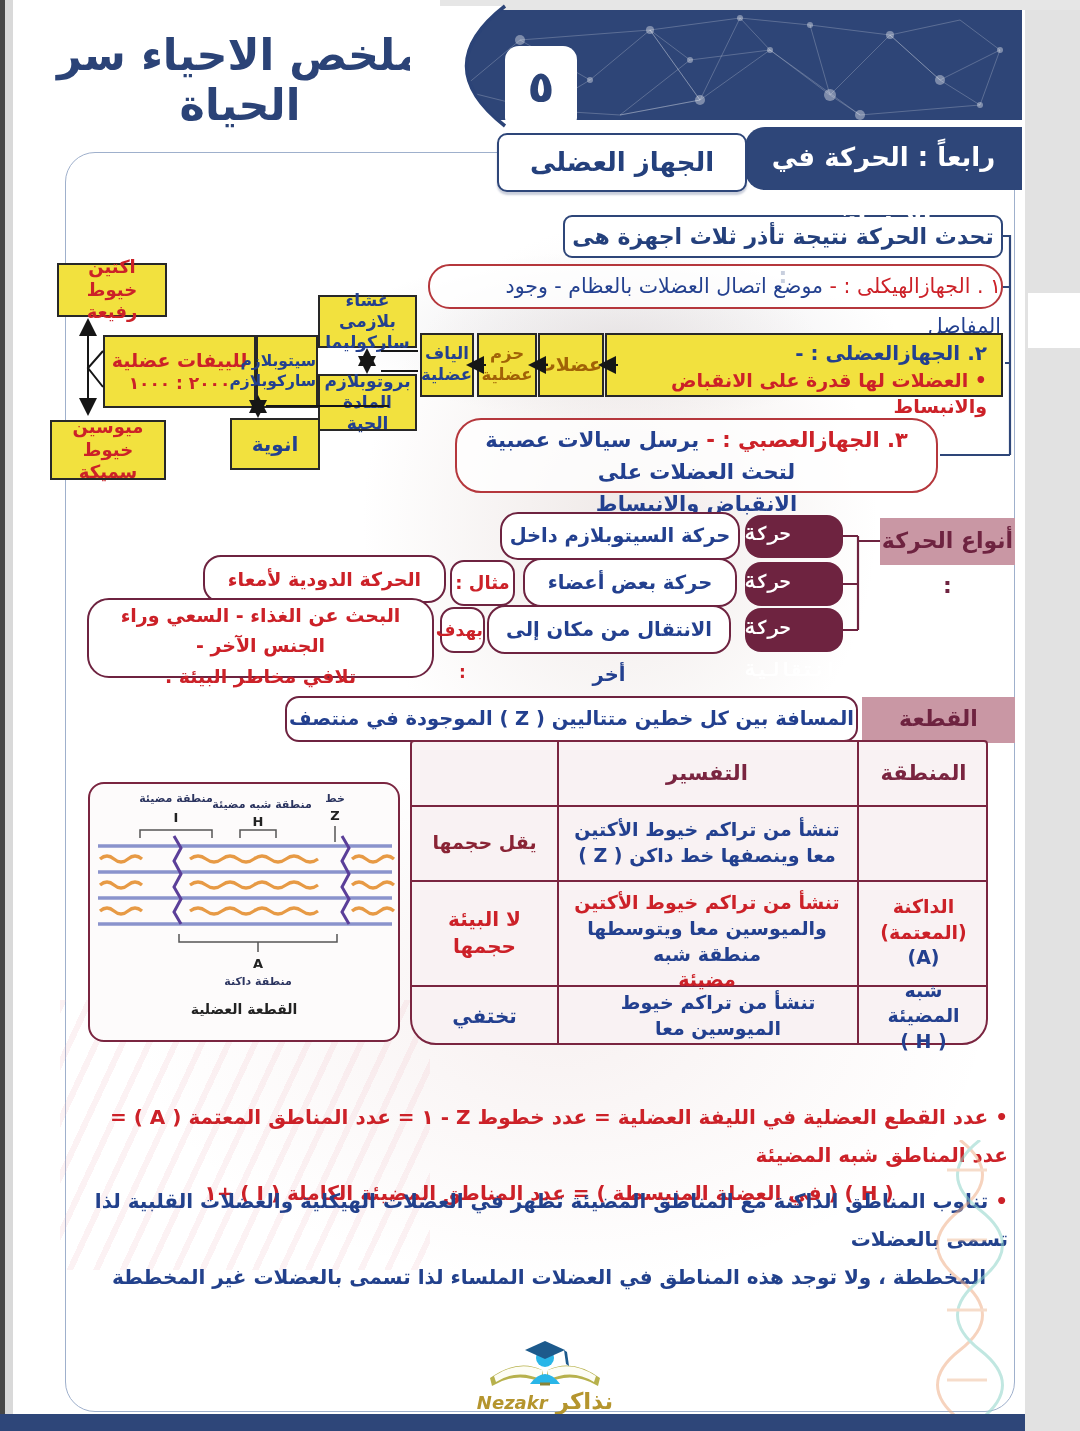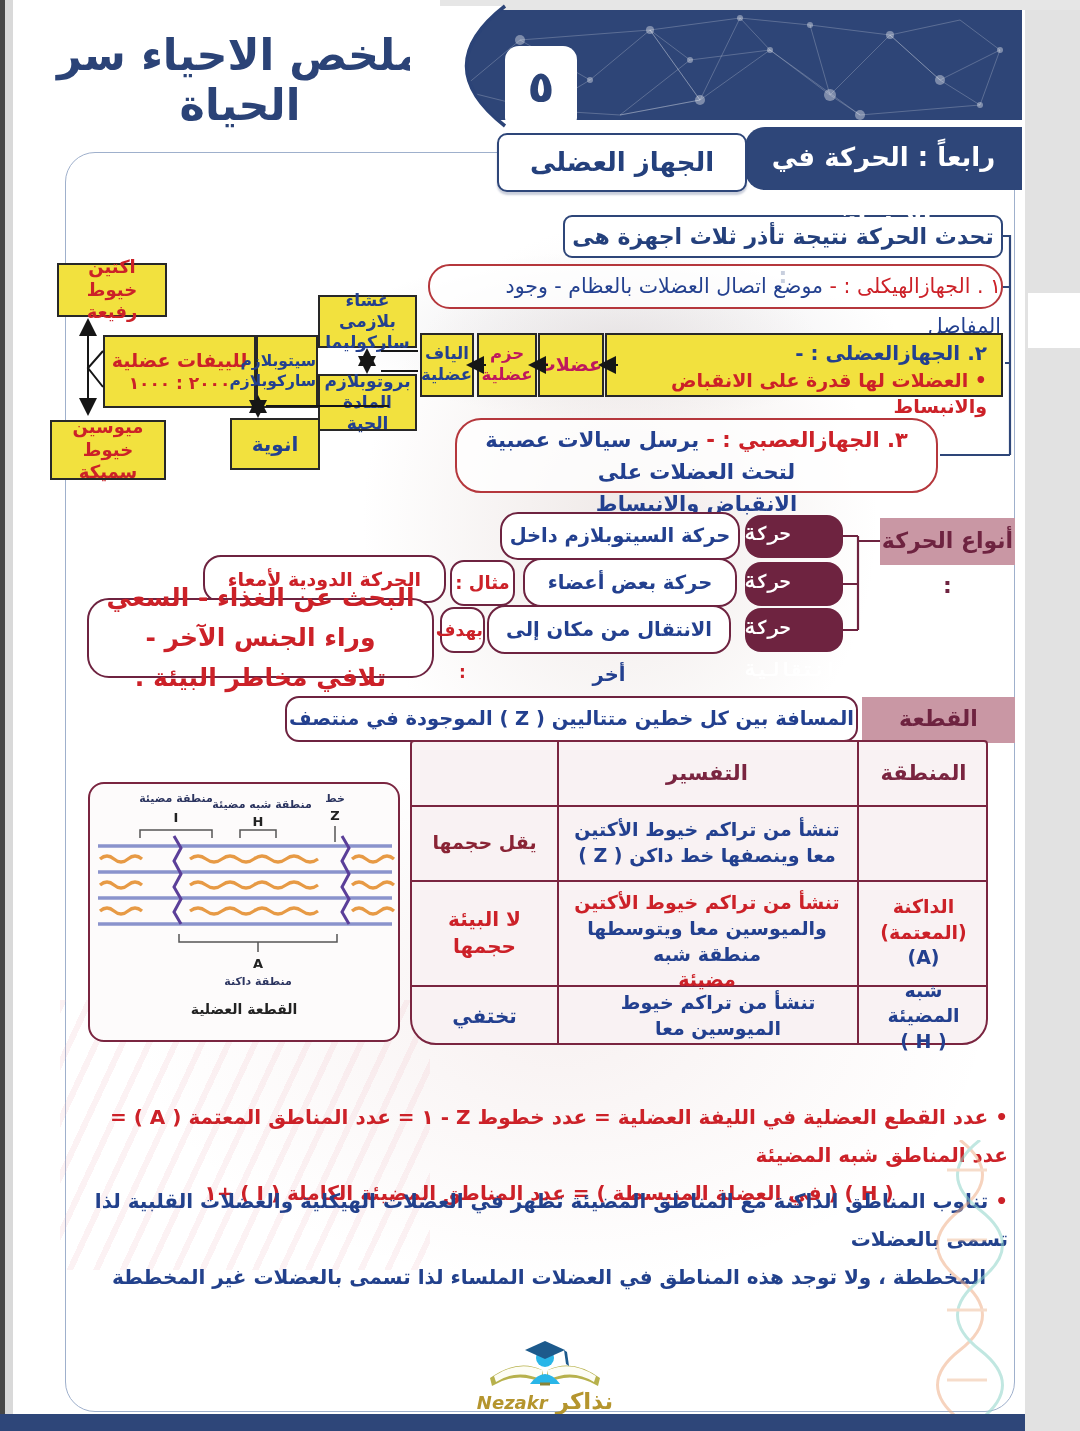--- a/index.html
+++ b/index.html
@@ -45,21 +45,21 @@
   .intro-box { position:absolute; left:563px; top:215px; width:440px; height:43px;
     border:2px solid #2e4679; border-radius:9px; background:#fff;
     color:#24407c; font-size:22px; font-weight:bold; text-align:center; line-height:39px; direction:rtl; }
 
   .pt1 { position:absolute; left:428px; top:264px; width:575px; height:45px;
     border:2.5px solid #b5373c; border-radius:22px; background:rgba(255,255,255,.75);
     font-size:20.5px; font-weight:normal; text-align:right; line-height:40px; direction:rtl; }
   .pt3 { position:absolute; left:455px; top:418px; width:483px; height:75px;
     border:2.5px solid #b5373c; border-radius:26px; background:rgba(255,255,255,.75);
     font-size:21px; font-weight:bold; text-align:center; direction:rtl; padding-top:4px; line-height:32px; }
-  .red-t { color:#cc2128; } .navy-t { color:#23408f; } .green-t { color:#be185d; } .maroon-t { color:#7a2540; }
+  .red-t { color:#cc2128; } .navy-t { color:#23408f; } .green-t { color:#a16207; } .maroon-t { color:#7a2540; }
 
   .ybox { position:absolute; background:#f2e13e; border:2px solid #282828; text-align:center;
     font-weight:bold; direction:rtl; display:flex; flex-direction:column; justify-content:center; }
   .ybox div { line-height:1.25; }
 
   .yband { position:absolute; left:605px; top:333px; width:398px; height:64px; background:#f2e13e;
     border:2px solid #282828; direction:rtl; padding:4px 14px 0 6px; font-weight:bold; }
 
   
   .mv-label { position:absolute; left:880px; top:518px; width:135px; height:47px; background:#c997a4;
@@ -218,21 +218,21 @@
   <div class="mv-label">أنواع الحركة :</div>
   <div class="pill" style="top:515px; height:43px; line-height:41px;">حركة دائبة</div>
   <div class="pill" style="top:562px; height:44px; line-height:42px;">حركة موضعية</div>
   <div class="pill" style="top:608px; height:44px; line-height:42px;">حركة انتقالية</div>
   <div class="mbox navy-t" style="left:500px; top:512px; width:240px; height:48px; font-size:19.5px; line-height:44px;">حركة السيتوبلازم داخل الخلايا</div>
   <div class="mbox navy-t" style="left:523px; top:558px; width:214px; height:49px; font-size:19.5px; line-height:45px;">حركة بعض أعضاء الجسم</div>
   <div class="mbox red-t" style="left:450px; top:560px; width:65px; height:46px; font-size:18px; line-height:42px; border-radius:14px;">مثال :</div>
   <div class="mbox red-t" style="left:203px; top:555px; width:243px; height:48px; font-size:19px; line-height:44px;">الحركة الدودية لأمعاء الفقاريات</div>
   <div class="mbox navy-t" style="left:487px; top:605px; width:244px; height:49px; font-size:19.5px; line-height:45px;">الانتقال من مكان إلى أخر</div>
   <div class="mbox red-t" style="left:440px; top:607px; width:45px; height:46px; font-size:17px; line-height:42px; border-radius:14px;">بهدف :</div>
-  <div class="mbox red-t" style="left:87px; top:598px; width:347px; height:80px; font-size:25px; border-radius:22px; display:flex; flex-direction:column; justify-content:center; line-height:1.6;">
+  <div class="mbox red-t" style="left:87px; top:598px; width:347px; height:80px; font-size:19px; border-radius:22px; display:flex; flex-direction:column; line-height:1.6;">
     <div>البحث عن الغذاء - السعي وراء الجنس الآخر -</div>
     <div>تلافي مخاطر البيئة .</div>
   </div>
 
   <div class="sarc-label">القطعة العضلية :</div>
   <div class="sarc-def">المسافة بين كل خطين متتاليين ( Z ) الموجودة في منتصف المناطق المضيئة .</div>
 
   <div class="tbl">
     <div class="vline" style="left:145px;"></div>
     <div class="vline" style="left:445px;"></div>

